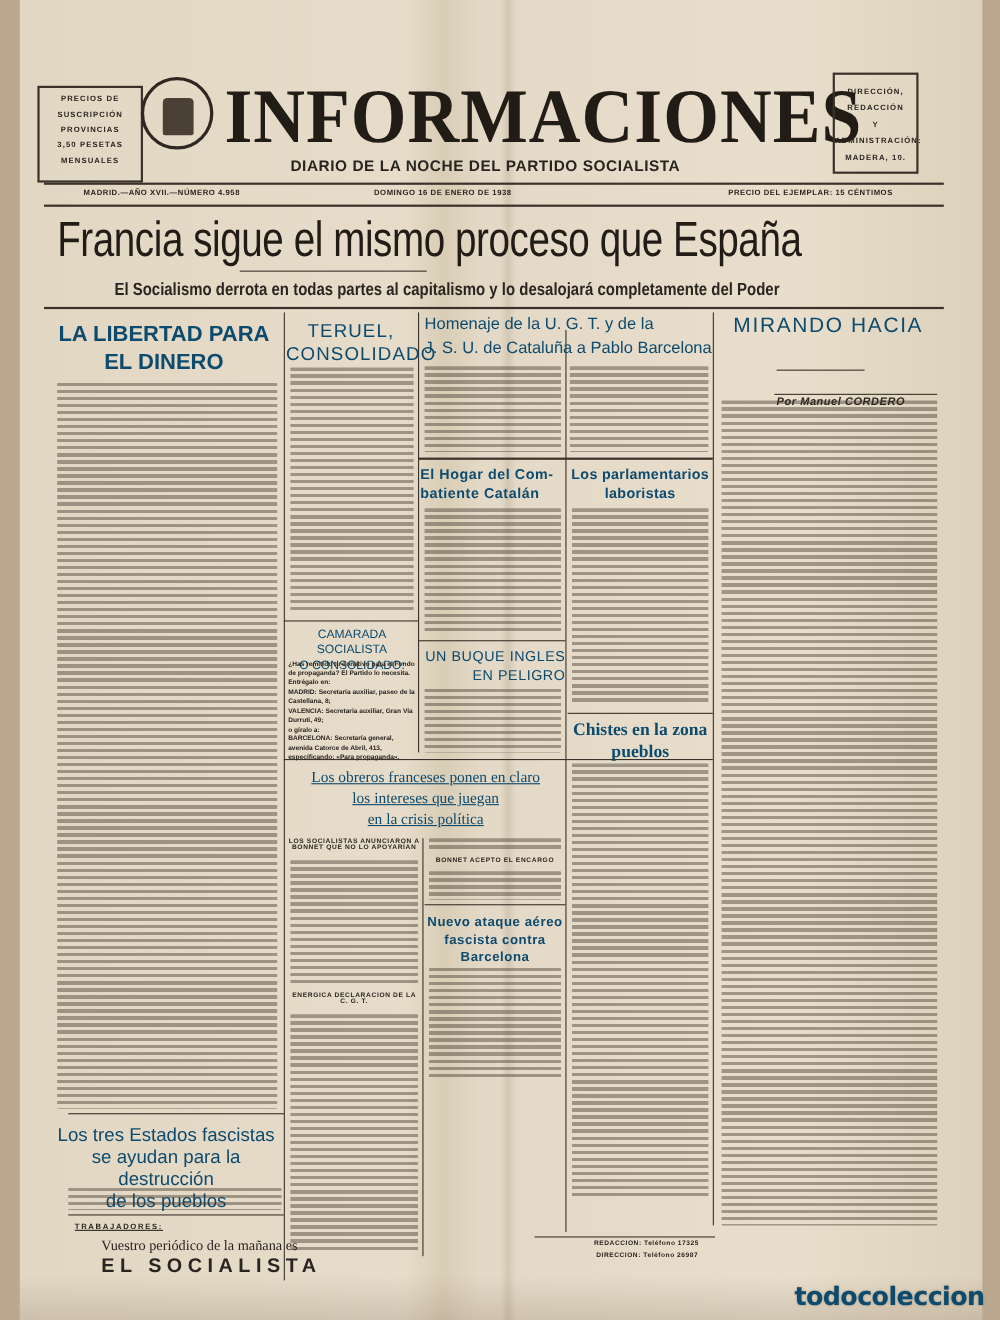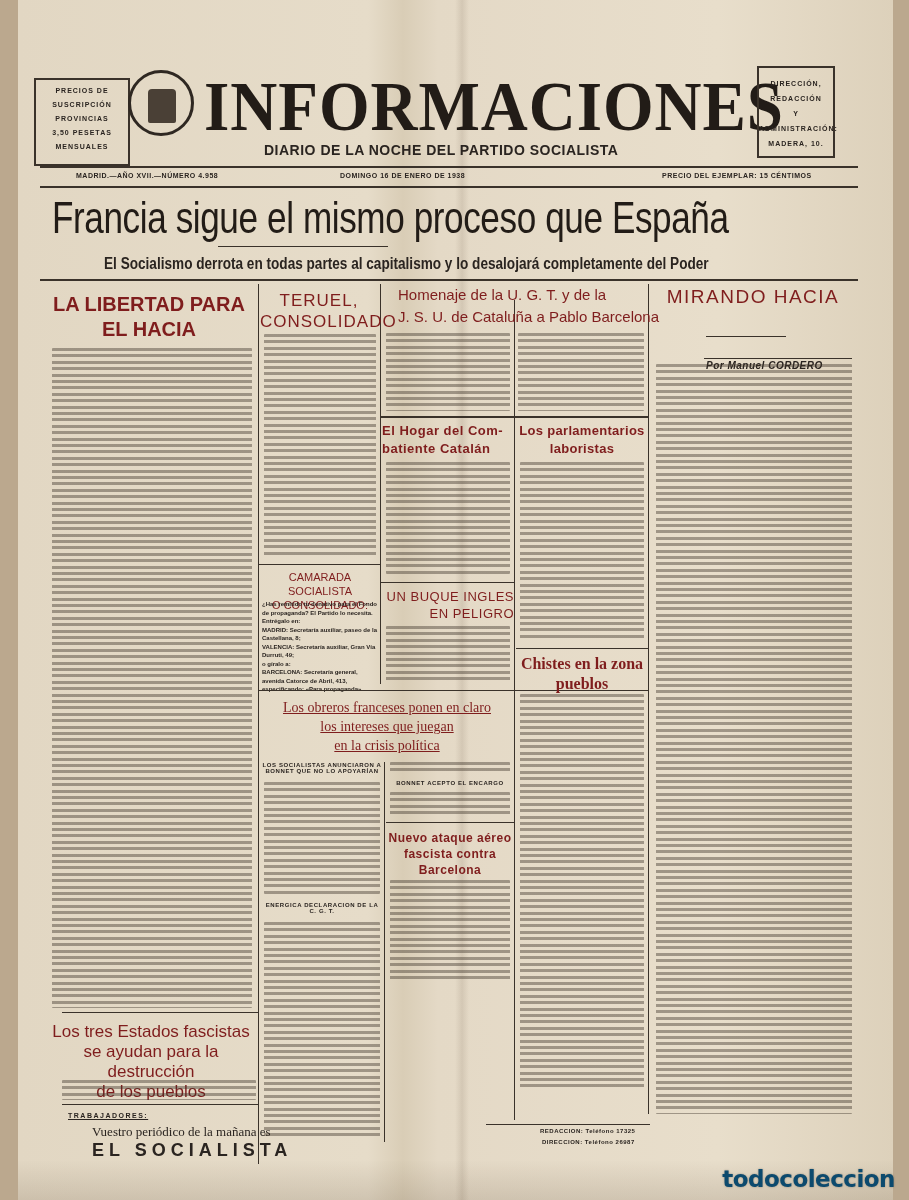--- a/index.html
+++ b/index.html
@@ -9,21 +9,21 @@
   .box{position:absolute;border:2px solid #3a322a;}
   .subs{left:34px;top:78px;width:96px;height:88px;text-align:center;font-family:"Liberation Sans",sans-serif;font-weight:bold;font-size:7px;letter-spacing:1px;line-height:14px;padding-top:4px;box-sizing:border-box;}
   .admin{left:757px;top:66px;width:78px;height:92px;text-align:center;font-family:"Liberation Sans",sans-serif;font-weight:bold;font-size:7px;letter-spacing:1px;line-height:15px;padding-top:8px;box-sizing:border-box;}
   .logo{left:128px;top:70px;width:66px;height:66px;border-radius:50%;border:3px solid #2f2822;box-sizing:border-box;}
   .logo .stag{position:absolute;left:17px;top:16px;width:28px;height:34px;background:#4a4036;border-radius:4px 4px 2px 2px;}
   .masthead{left:204px;top:72px;font-family:"Liberation Serif",serif;font-weight:bold;font-size:70px;letter-spacing:1px;line-height:70px;color:#221c17;transform:scaleX(0.93);transform-origin:left top;}
   .tagline{left:264px;top:142px;font-family:"Liberation Sans",sans-serif;font-weight:bold;font-size:14px;letter-spacing:0.5px;color:#2a2420;}
   .dateline{font-family:"Liberation Sans",sans-serif;font-weight:bold;font-size:7px;letter-spacing:0.5px;}
   .h1{left:52px;top:192px;font-family:"Liberation Sans",sans-serif;font-size:45px;line-height:52px;color:#221c17;transform:scaleX(0.78);transform-origin:left top;letter-spacing:-0.5px;white-space:nowrap;}
   .deck{left:104px;top:255px;font-family:"Liberation Sans",sans-serif;font-weight:bold;font-size:16px;transform:scaleX(0.85);transform-origin:left top;white-space:nowrap;}
-  .hd{position:absolute;text-align:center;font-weight:bold;color:#7f1d1d;}
+  .hd{position:absolute;text-align:center;font-weight:bold;color:#0c4a6e;}
   .hd-sans{font-family:"Liberation Sans",sans-serif;}
   .body-lines{position:absolute;background:repeating-linear-gradient(180deg,rgba(60,50,40,0.42) 0 3px,transparent 3px 6.4px);border-radius:1px;}
   .vr{position:absolute;width:1px;background:#3a322a;}
   .hr{position:absolute;height:1px;background:#3a322a;}
   .hr2{position:absolute;height:2px;background:#3a322a;}
   .mini{font-family:"Liberation Sans",sans-serif;font-weight:bold;font-size:6px;letter-spacing:0.6px;position:absolute;text-align:center;}
   .watermark{right:14px;top:1166px;font-family:"DejaVu Sans",sans-serif;font-weight:bold;font-size:23px;color:#0c4a6e;letter-spacing:-0.5px;text-shadow:0 0 2px rgba(0,0,0,0.35);}
   .fold{position:absolute;left:455px;top:0;width:14px;height:1200px;background:linear-gradient(90deg,rgba(0,0,0,0) 0%,rgba(90,70,50,0.12) 50%,rgba(0,0,0,0) 100%);}
   .shadow-bottom{position:absolute;left:18px;top:1160px;width:875px;height:40px;background:linear-gradient(180deg,rgba(0,0,0,0) 0%,rgba(80,60,40,0.15) 100%);}
 </style>
@@ -66,21 +66,21 @@
 <div class="hr2" style="left:40px;top:279px;width:818px;"></div>
 
 <div class="vr" style="left:258px;top:284px;height:880px;"></div>
 <div class="vr" style="left:380px;top:284px;height:400px;"></div>
 <div class="vr" style="left:514px;top:300px;height:130px;"></div>
 <div class="vr" style="left:514px;top:430px;height:690px;"></div>
 <div class="vr" style="left:648px;top:284px;height:830px;"></div>
 
 <div class="hd hd-sans" style="left:44px;top:292px;width:210px;font-size:20px;line-height:25px;">
   <div>LA LIBERTAD PARA</div>
-  <div>EL HACIA</div>
+  <div>EL DINERO</div>
 </div>
 <div class="body-lines" style="left:52px;top:348px;width:200px;height:660px;"></div>
 
 <div class="hr" style="left:62px;top:1012px;width:196px;"></div>
 <div class="hd" style="left:44px;top:1022px;width:214px;font-size:17px;line-height:20px;font-family:'Liberation Sans',sans-serif;font-weight:normal;">
   <div>Los tres Estados fascistas</div>
   <div>se ayudan para la destrucción</div>
   <div>de los pueblos</div>
 </div>
 <div class="body-lines" style="left:62px;top:1080px;width:194px;height:20px;"></div>
@@ -102,21 +102,21 @@
 </div>
 <div class="abs" style="left:262px;top:600px;width:118px;font-family:'Liberation Sans',sans-serif;font-size:6px;line-height:8.5px;font-weight:bold;">
   <div>¿Has remitido tu donativo para el Fondo de propaganda? El Partido lo necesita. Entrégalo en:</div>
   <div>MADRID: Secretaría auxiliar, paseo de la Castellana, 8;</div>
   <div>VALENCIA: Secretaría auxiliar, Gran Vía Durruti, 49;</div>
   <div>o gíralo a:</div>
   <div>BARCELONA: Secretaría general, avenida Catorce de Abril, 413, especificando: «Para propaganda».</div>
 </div>
 <div class="hr" style="left:258px;top:690px;width:390px;"></div>
 
-<div class="hd hd-sans" style="left:382px;top:284px;width:266px;font-size:15px;line-height:22px;font-weight:normal;text-align:left;padding-left:16px;">
+<div class="hd hd-sans" style="left:382px;top:284px;width:266px;font-size:15px;line-height:22px;font-weight:normal;text-align:left;padding-left:4px;">
   <div>Homenaje de la U. G. T. y de la</div>
   <div>J. S. U. de Cataluña a Pablo Barcelona</div>
 </div>
 <div class="body-lines" style="left:386px;top:333px;width:124px;height:78px;"></div>
 <div class="body-lines" style="left:518px;top:333px;width:126px;height:78px;"></div>
 <div class="hr2" style="left:380px;top:416px;width:268px;"></div>
 
 <div class="hd hd-sans" style="left:382px;top:422px;width:132px;font-size:13px;line-height:18px;text-align:left;letter-spacing:0.5px;">
   <div>El Hogar del Com-</div>
   <div>batiente Catalán</div>

